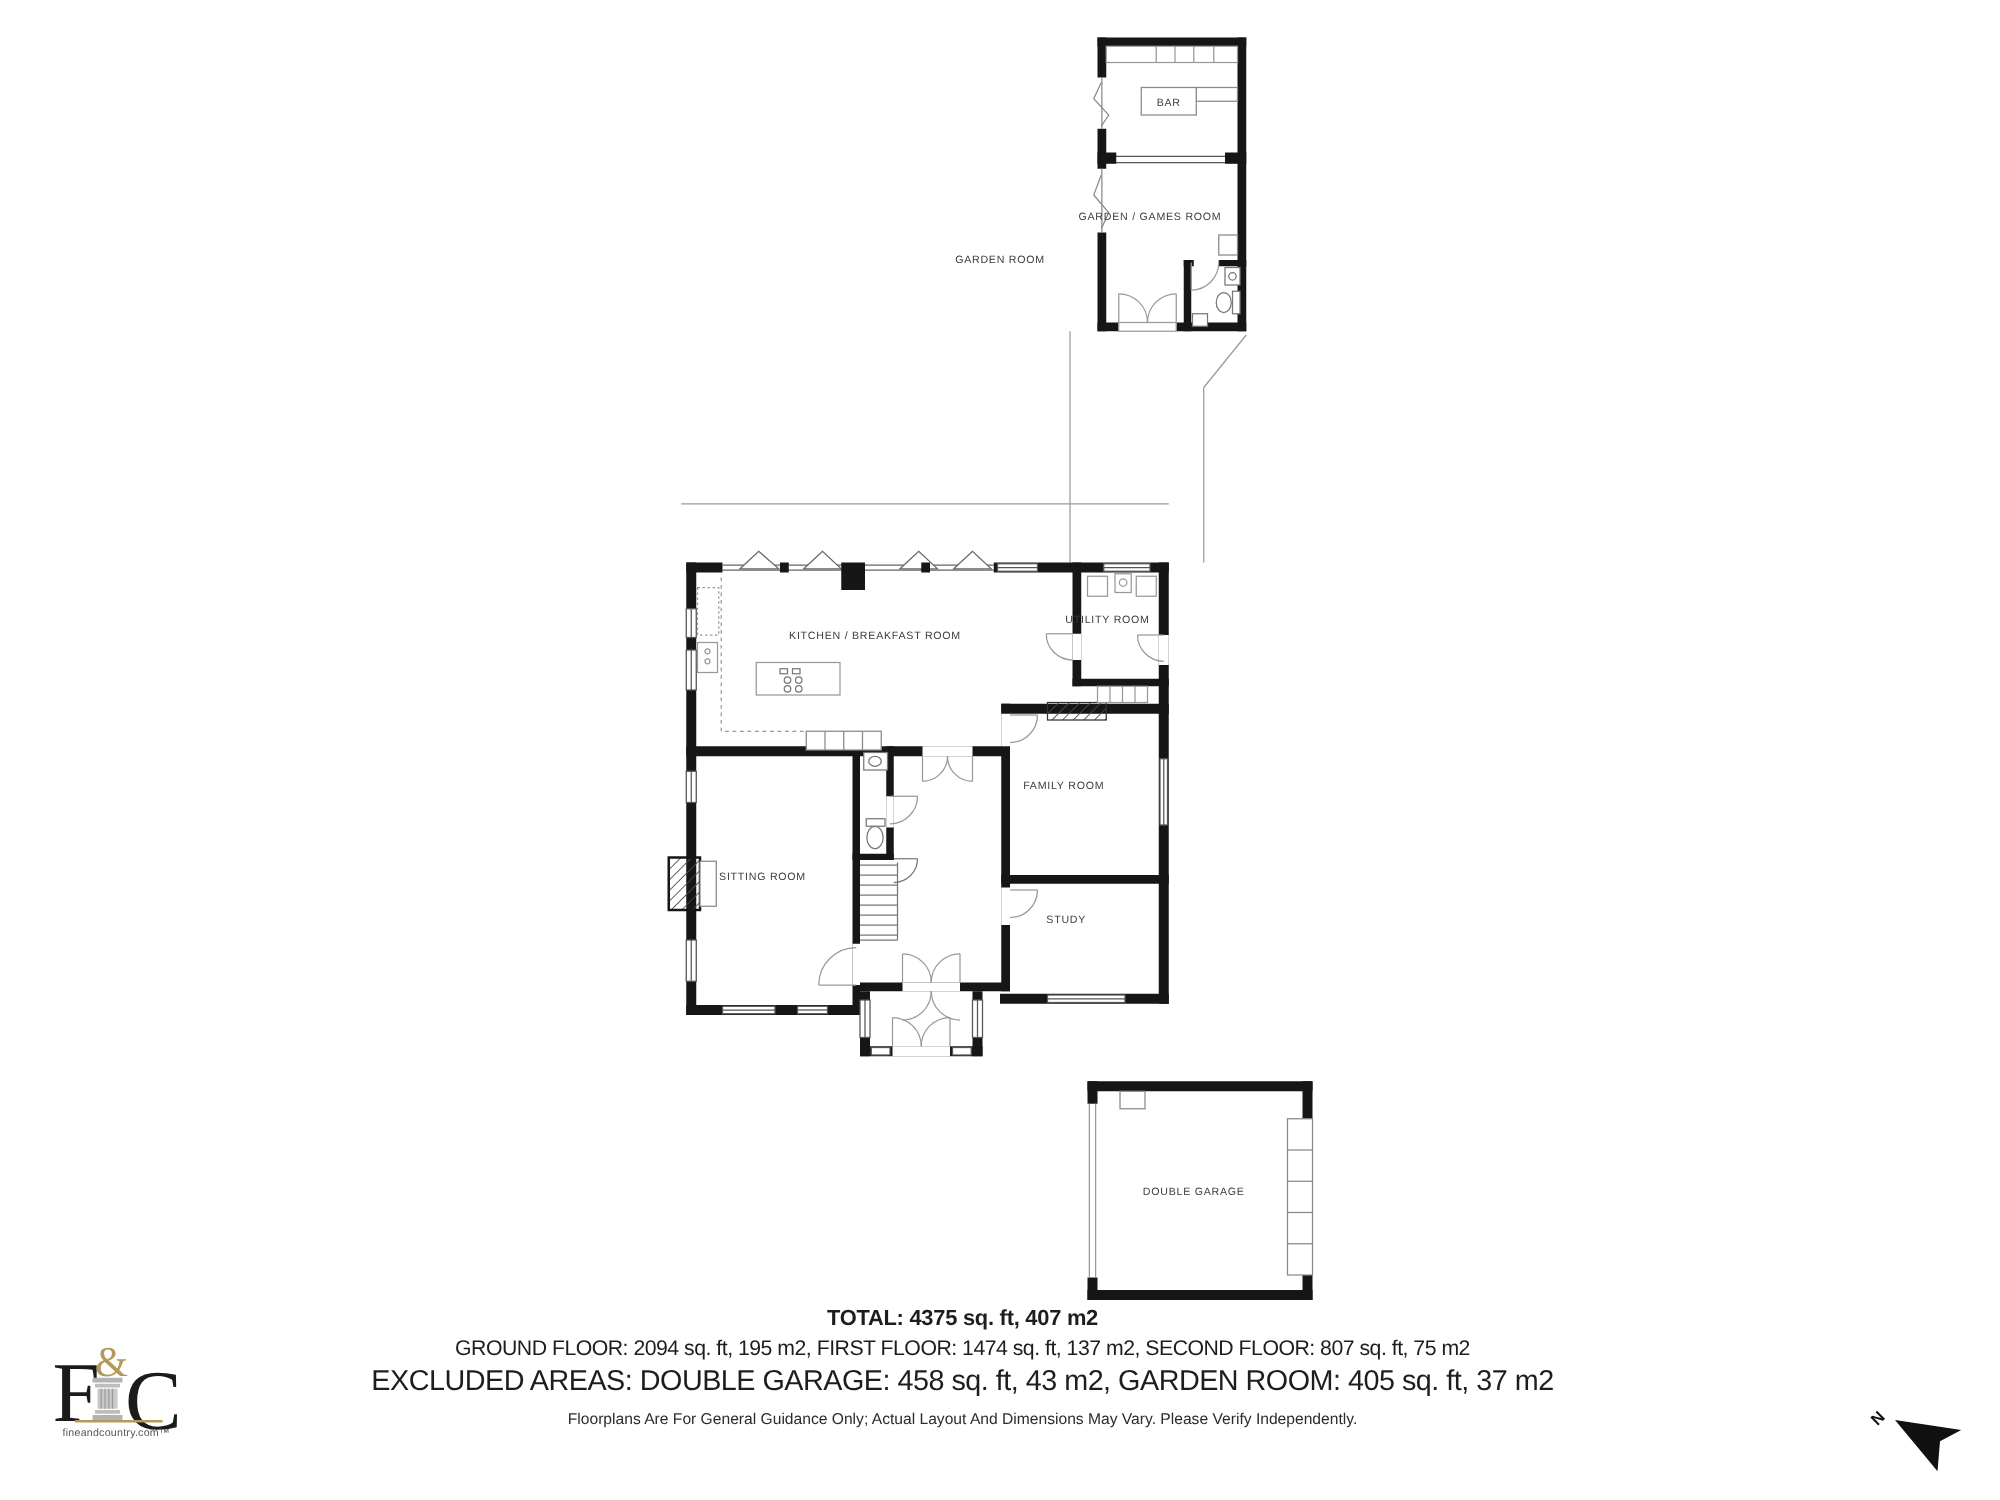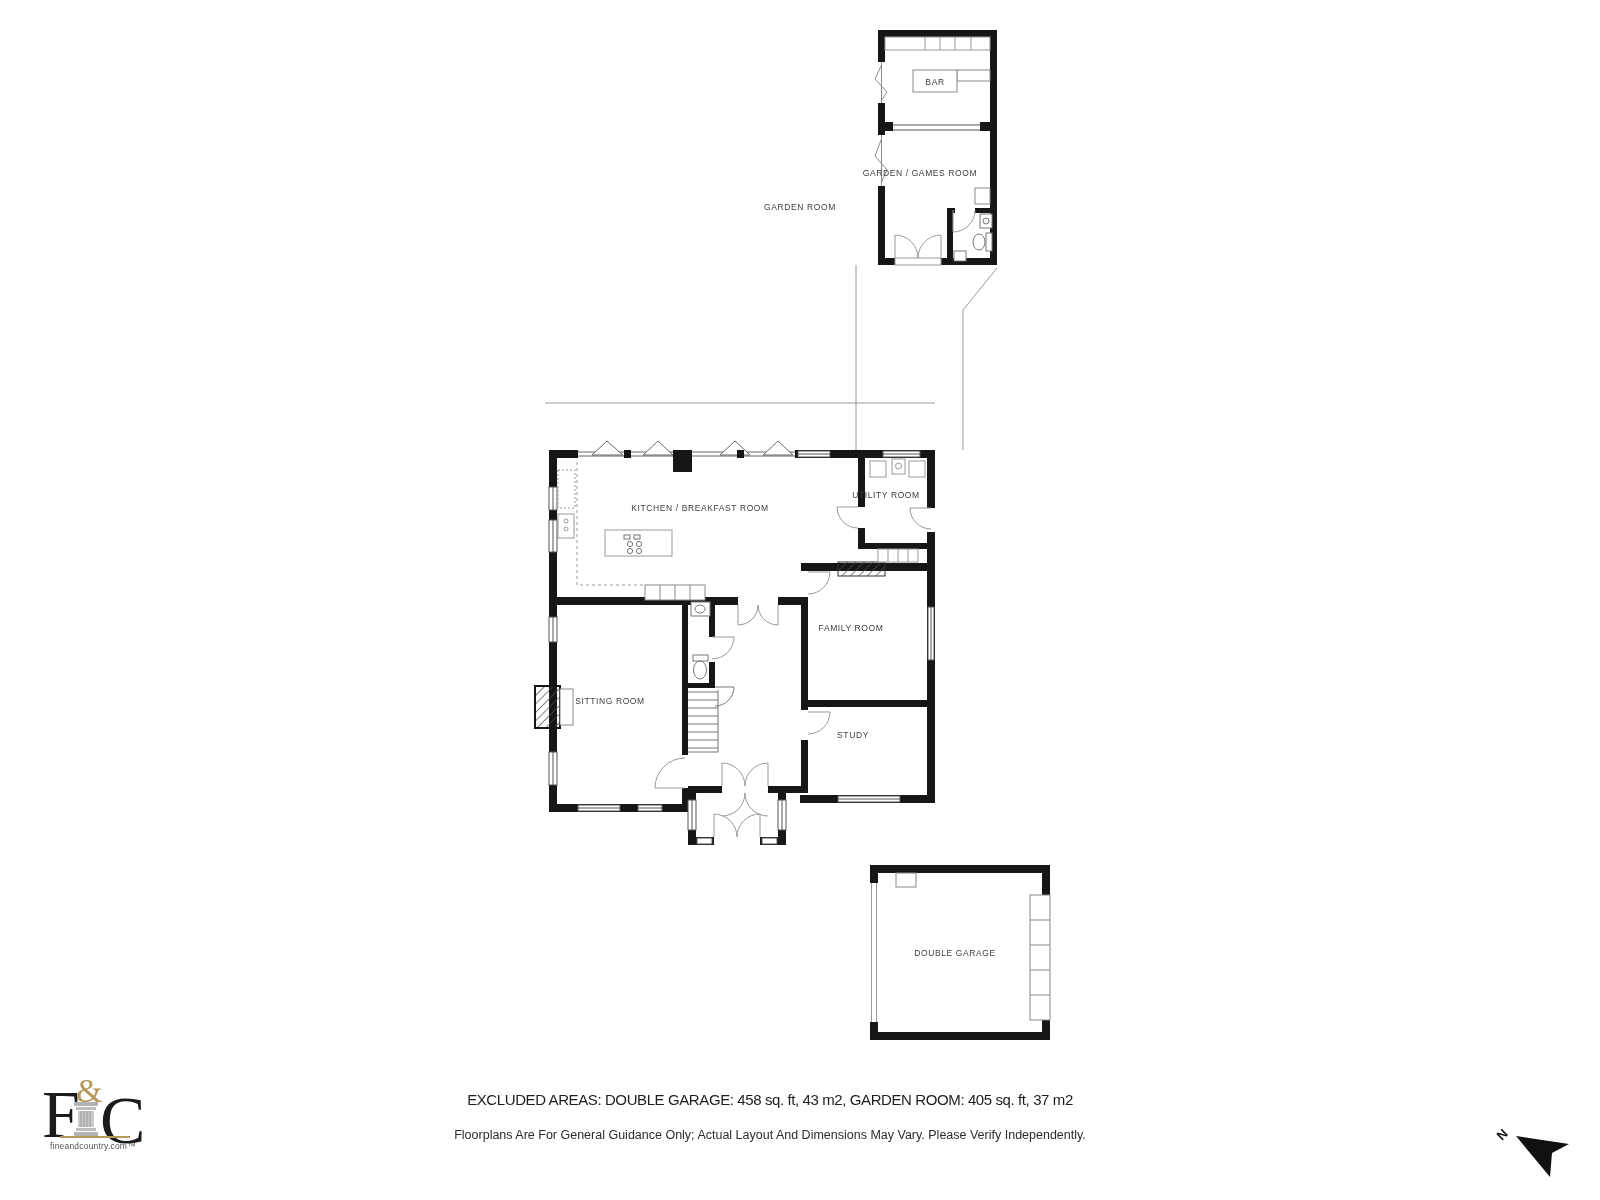--- a/index.html
+++ b/index.html
@@ -3,21 +3,21 @@
 <meta charset="utf-8">
 <style>
   html,body{margin:0;padding:0;background:#fff;width:1600px;height:1200px;overflow:hidden;
     font-family:"Liberation Sans", sans-serif;}
   .stage{position:relative;width:1600px;height:1200px;background:#fff;border-radius:13px;}
   svg text.rlabel{font-family:"Liberation Sans", sans-serif;font-size:8.5px;letter-spacing:.6px;
     fill:#3c3c3c;text-anchor:middle;}
   .footer{position:absolute;left:0;width:1540px;text-align:center;color:#1d1d1d;}
   .total-line{top:1044px;font-size:17.5px;font-weight:bold;letter-spacing:-.2px;}
   .floors-line{top:1069px;font-size:17px;letter-spacing:-.4px;}
-  .excluded-line{top:1091px;font-size:15px;letter-spacing:-.4px;}
+  .excluded-line{top:1091px;font-size:23px;letter-spacing:-.4px;}
   .disclaimer-line{top:1128px;font-size:12.5px;letter-spacing:0px;color:#2c2c2c;}
   
   .logo{position:absolute;left:40px;top:1058px;width:110px;height:95px;}
   .logo .lf,.logo .lc{position:absolute;font-family:"Liberation Serif", serif;font-size:68px;
     line-height:1;color:#1b1b1b;}
   .logo .lf{left:2px;top:22px;}
   .logo .lc{left:60px;top:28px;}
   .logo .lamp{position:absolute;left:36px;top:14px;font-family:"Liberation Serif", serif;
     font-size:34px;color:#b5985a;}
   .logo .column{position:absolute;left:33px;top:44px;}
@@ -346,20 +346,22 @@
     <text class="rlabel" x="955" y="956">DOUBLE GARAGE</text>
   </g>
 
   <g>
     <polygon points="1516,1136 1569,1144 1552,1153 1550,1177" fill="#111"></polygon>
     <text x="1502" y="1141" transform="rotate(-45 1502 1141)" font-size="13" font-weight="bold" fill="#111">N</text>
   </g>
 </svg>
 
 
+<div class="footer total-line">TOTAL: 4375 sq. ft, 407 m2</div>
+<div class="footer floors-line">GROUND FLOOR: 2094 sq. ft, 195 m2, FIRST FLOOR: 1474 sq. ft, 137 m2, SECOND FLOOR: 807 sq. ft, 75 m2</div>
 <div class="footer excluded-line">EXCLUDED AREAS: DOUBLE GARAGE: 458 sq. ft, 43 m2, GARDEN ROOM: 405 sq. ft, 37 m2</div>
 <div class="footer disclaimer-line">Floorplans Are For General Guidance Only; Actual Layout And Dimensions May Vary. Please Verify Independently.</div>
 
 
 <div class="logo">
   <span class="lf">F</span>
   <span class="lamp">&amp;</span>
   <span class="lc">C</span>
   <svg class="column" width="26" height="34" viewBox="0 0 26 34">
     <rect x="1" y="0" width="24" height="4" fill="#b3b3b3"></rect>

